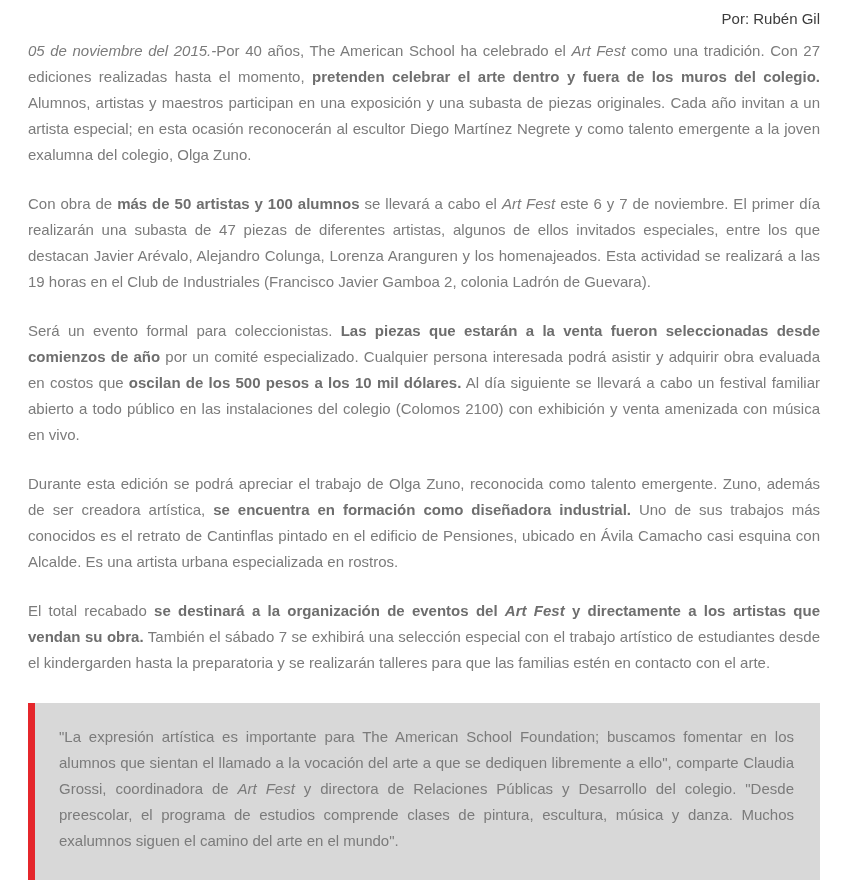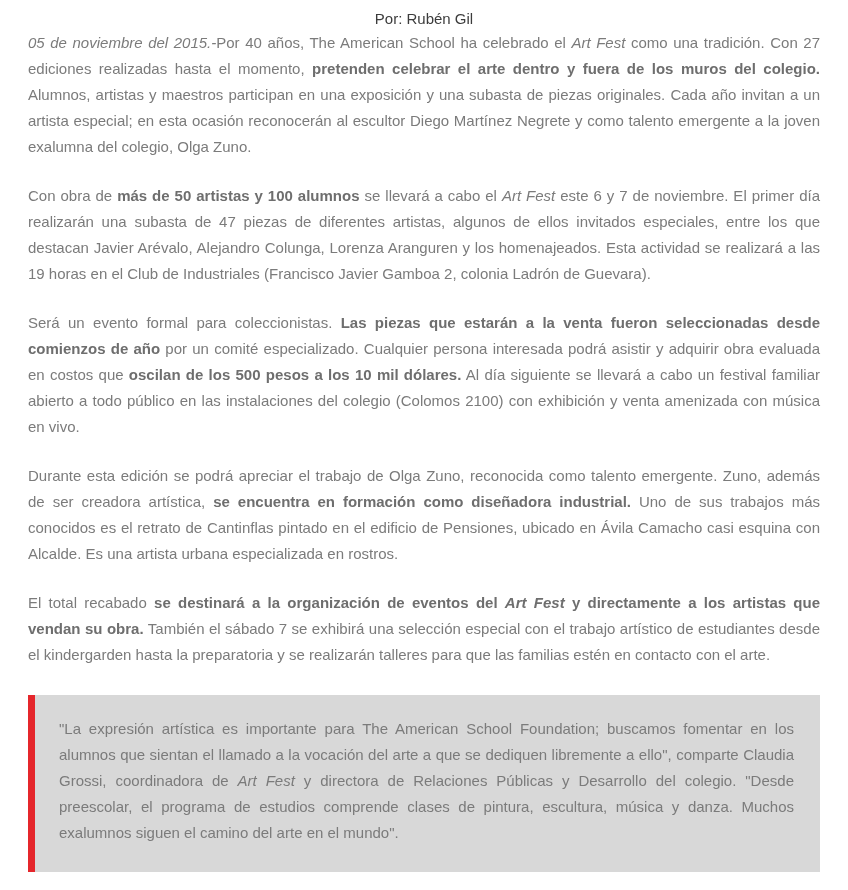--- a/index.html
+++ b/index.html
@@ -13,25 +13,25 @@
   html,body{margin:0;padding:0;background:#ffffff;}
   body{
     width:848px;
     font-family:"Liberation Sans","DejaVu Sans",sans-serif;
   }
   .article{
     width:848px;
     padding:8px 28px 30px 28px;
   }
   .byline{
-    margin:0 0 0 0;
+    margin:0 0 8px 0;
     font-size:15px;
     line-height:22px;
     color:var(--byline-text);
-    text-align:center;
+    text-align:right;
   }
   p.body{
     margin:0 0 23px 0;
     font-size:15px;
     line-height:26px;
     color:var(--body-text);
     text-align:justify;
   }
   p.body span.b{font-weight:bold;color:#6e6e6e;}
   p.body span.i{font-style:italic;}

